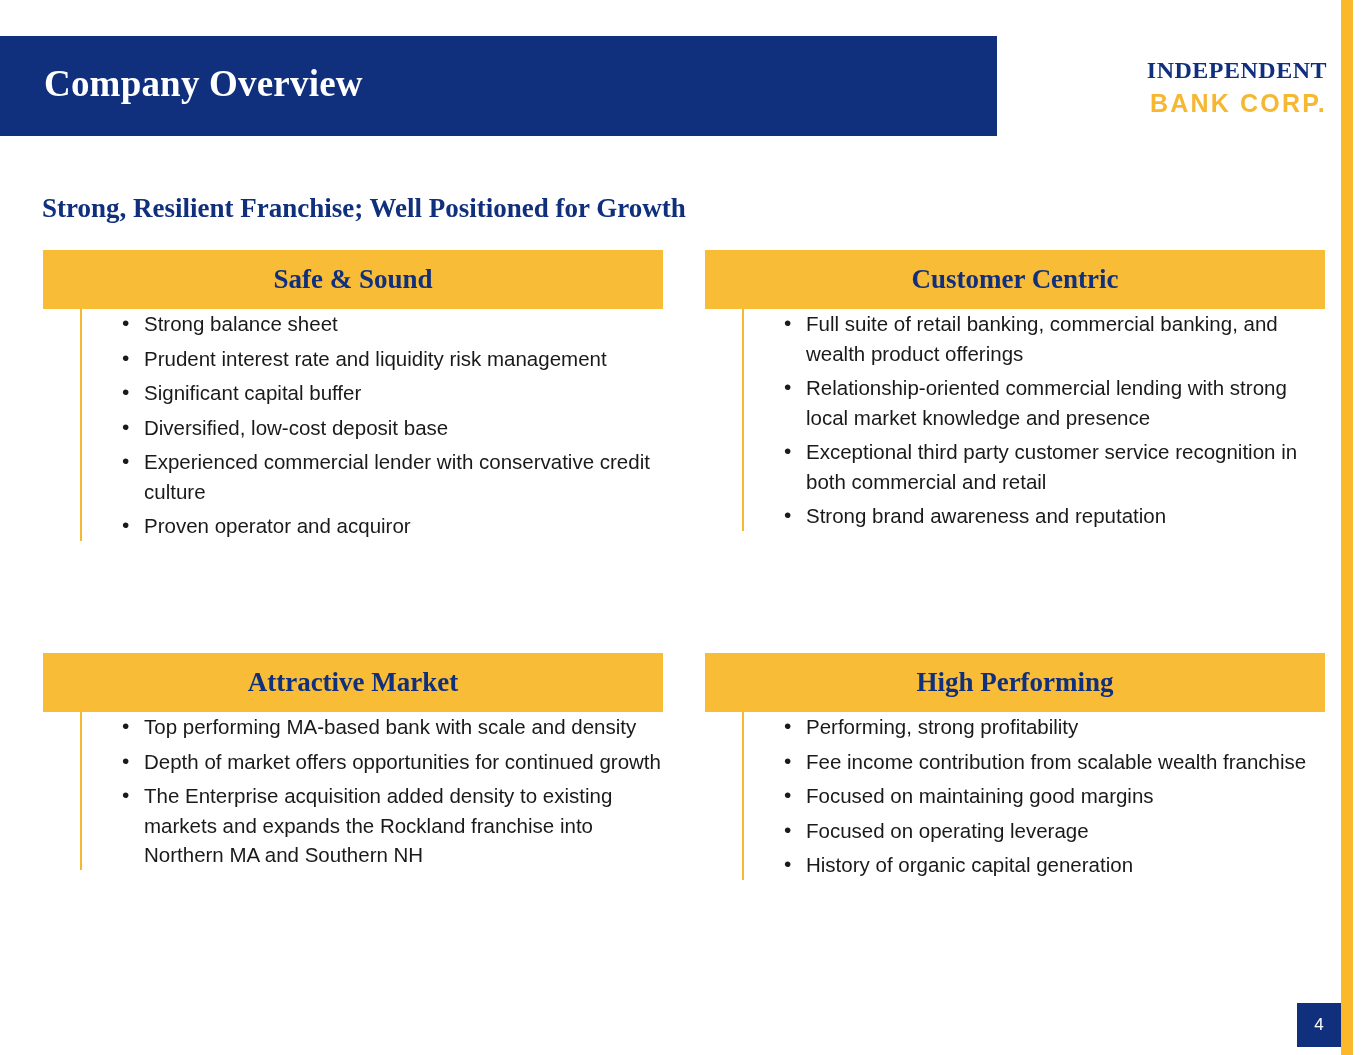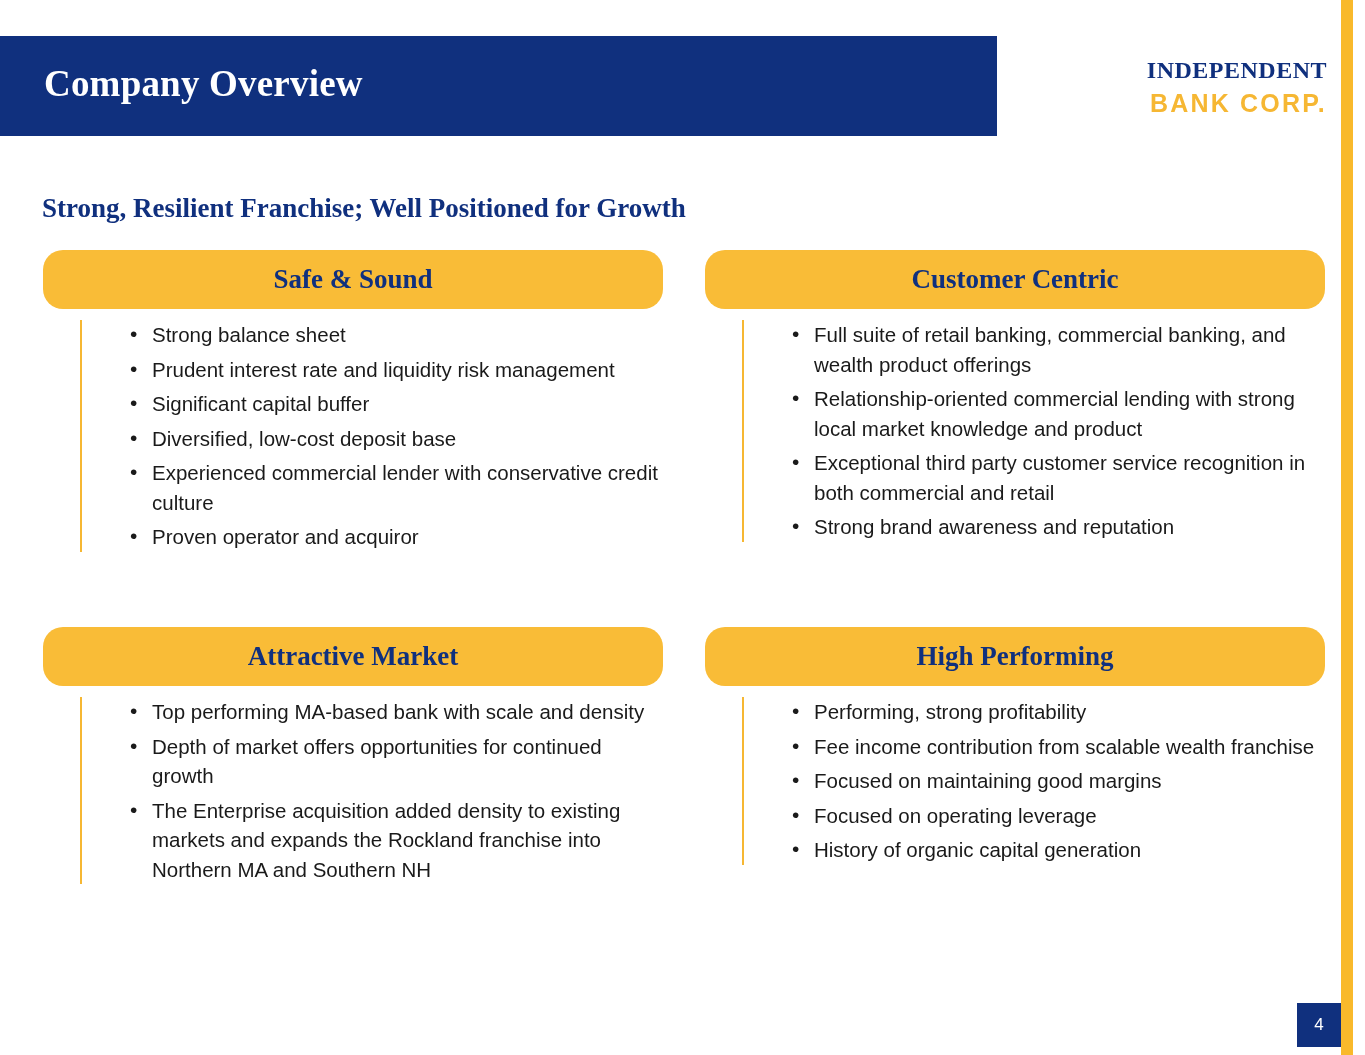--- a/index.html
+++ b/index.html
@@ -98,42 +98,41 @@
   }
 
   
   .panel {
     position: absolute;
     width: 620px;
   }
   .panel-left { left: 43px; }
   .panel-right { left: 705px; }
   .panel-top { top: 250px; }
-  .panel-bottom { top: 627px; }
+  .panel-bottom { top: 653px; }
 
   .panel-head {
     height: 59px;
-    border-radius: 20px;
+    border-radius: 0;
     background: #f9bc37;
     display: flex;
     align-items: center;
     justify-content: center;
   }
   .panel-head-text {
     font-family: "Liberation Serif", serif;
     font-weight: bold;
     font-size: 27px;
     color: #10307e;
   }
 
   .panel-body {
-    margin-top: 11px;
     margin-left: 37px;
     border-left: 2px solid #f6b733;
-    padding-left: 8px;
+    padding-left: 0;
   }
   ul.bullets {
     margin: 0;
     padding: 0 0 0 62px;
     list-style: none;
   }
   ul.bullets li {
     position: relative;
     font-size: 20.5px;
     line-height: 29.5px;
@@ -198,21 +197,21 @@
     </div>
   </div>
 
   <div class="panel panel-right panel-top">
     <div class="panel-head">
       <span class="panel-head-text">Customer Centric</span>
     </div>
     <div class="panel-body">
       <ul class="bullets">
         <li>Full suite of retail banking, commercial banking, and wealth product offerings</li>
-        <li>Relationship-oriented commercial lending with strong local market knowledge and product</li>
+        <li>Relationship-oriented commercial lending with strong local market knowledge and presence</li>
         <li>Exceptional third party customer service recognition in both commercial and retail</li>
         <li>Strong brand awareness and reputation</li>
       </ul>
     </div>
   </div>
 
   <div class="panel panel-left panel-bottom">
     <div class="panel-head">
       <span class="panel-head-text">Attractive Market</span>
     </div>

